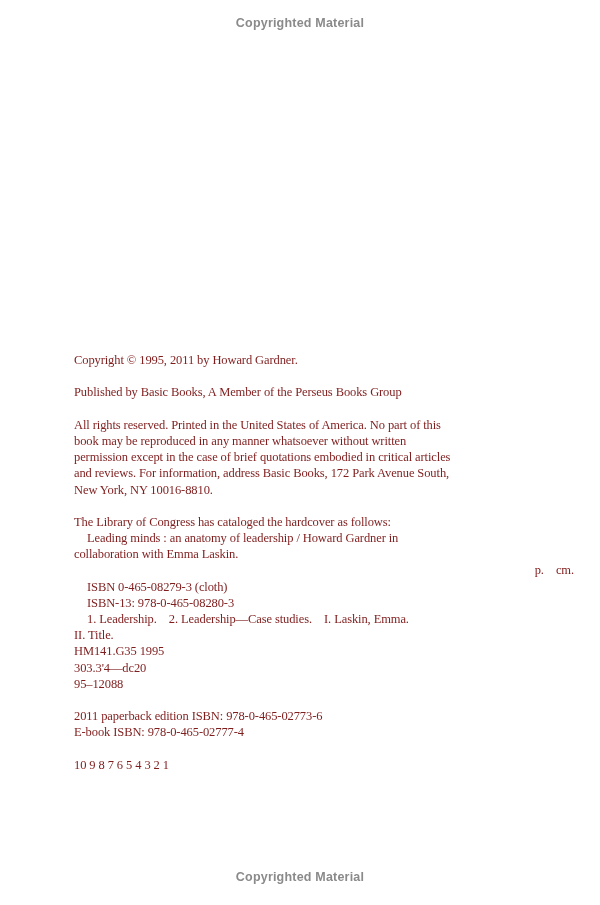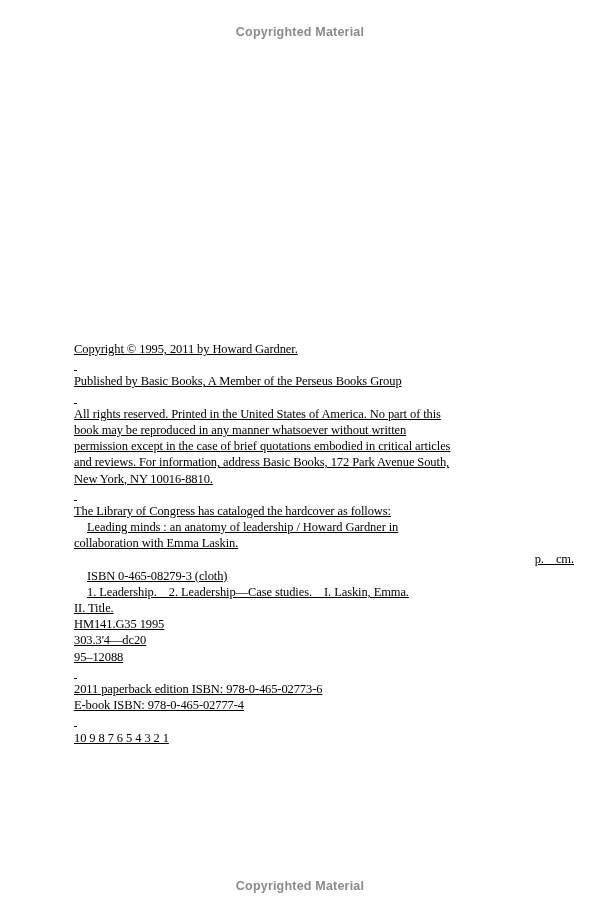--- a/index.html
+++ b/index.html
@@ -6,46 +6,44 @@
     margin: 0;
     padding: 0;
     background: #ffffff;
   }
   .page {
     position: relative;
     width: 600px;
     height: 889px;
     background: #ffffff;
     overflow: hidden;
-    margin-top: 9px;
   }
   .watermark {
     position: absolute;
     left: 0;
     width: 100%;
     text-align: center;
     font-family: "Liberation Sans", sans-serif;
     font-weight: bold;
     font-size: 12.5px;
     color: #8a8a8a;
     letter-spacing: 0.2px;
   }
   .watermark.top { top: 16px; }
   .watermark.bottom { top: 870px; }
   .text-block {
     position: absolute;
     left: 74px;
-    top: 332px;
+    top: 352px;
     width: 500px;
     font-family: "Liberation Serif", "DejaVu Serif", serif;
     font-size: 12.5px;
     line-height: 16.2px;
-    color: #000000;
+    color: #7f1d1d;
     letter-spacing: -0.1px;
-    text-decoration: underline;
   }
   .line {
     white-space: pre;
     height: 16.2px;
   }
   .indent-1 { padding-left: 13px; }
   .indent-2 { padding-left: 28px; text-align: right; }
 </style>
 </head>
 <body>
@@ -62,20 +60,21 @@
       <div class="line">book may be reproduced in any manner whatsoever without written</div>
       <div class="line">permission except in the case of brief quotations embodied in critical articles</div>
       <div class="line">and reviews. For information, address Basic Books, 172 Park Avenue South,</div>
       <div class="line">New York, NY 10016-8810.</div>
       <div class="line"> </div>
       <div class="line">The Library of Congress has cataloged the hardcover as follows:</div>
       <div class="line indent-1">Leading minds : an anatomy of leadership / Howard Gardner in</div>
       <div class="line">collaboration with Emma Laskin.</div>
       <div class="line indent-2">p.    cm.</div>
       <div class="line indent-1">ISBN 0-465-08279-3 (cloth)</div>
+      <div class="line indent-1">ISBN-13: 978-0-465-08280-3</div>
       <div class="line indent-1">1. Leadership.    2. Leadership—Case studies.    I. Laskin, Emma.</div>
       <div class="line">II. Title.</div>
       <div class="line">HM141.G35 1995</div>
       <div class="line">303.3'4—dc20</div>
       <div class="line">95–12088</div>
       <div class="line"> </div>
       <div class="line">2011 paperback edition ISBN: 978-0-465-02773-6</div>
       <div class="line">E-book ISBN: 978-0-465-02777-4</div>
       <div class="line"> </div>
       <div class="line">10 9 8 7 6 5 4 3 2 1</div>

